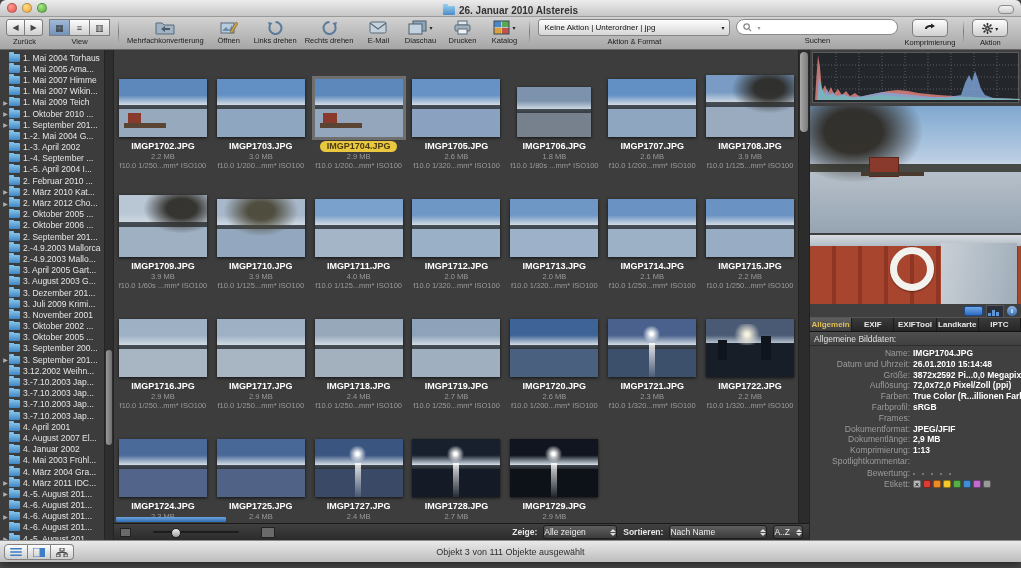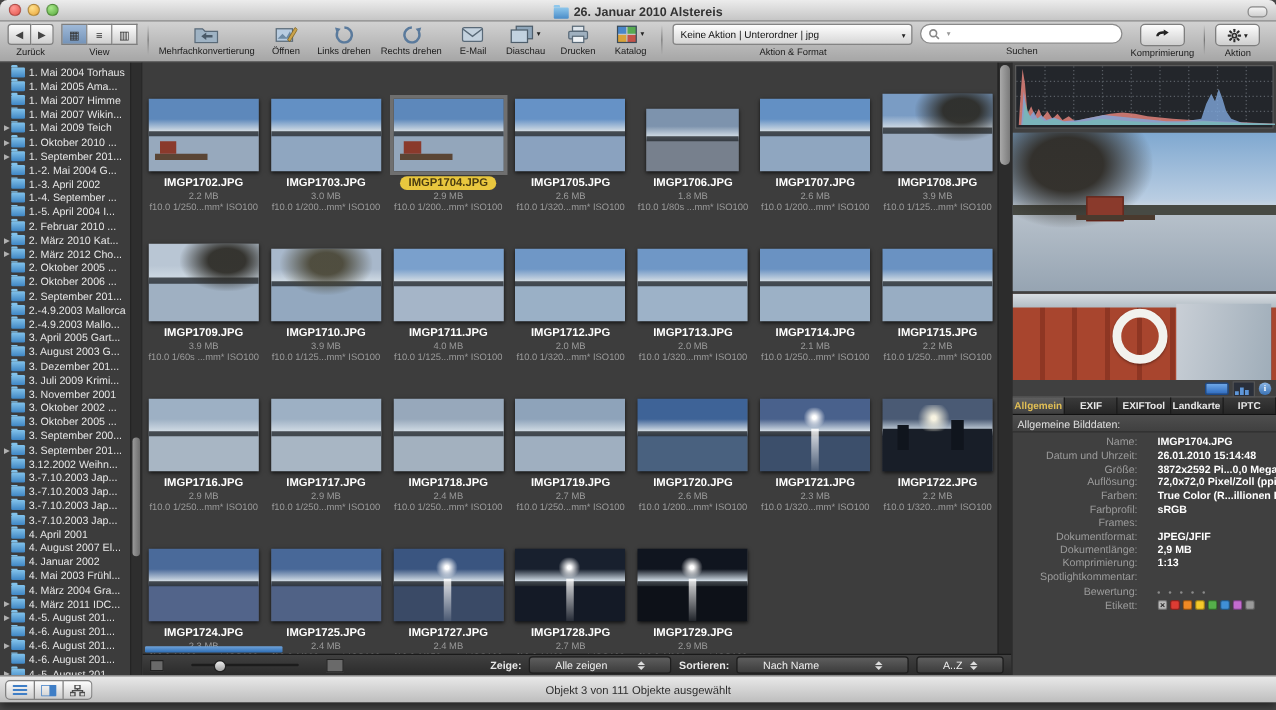--- a/index.html
+++ b/index.html
@@ -55,42 +55,42 @@
   .grid-vscroll{position:absolute;right:0;top:0;bottom:16px;width:10px;background:#2c2c2c;border-left:1px solid #222}
   .grid-vthumb{position:absolute;right:1px;top:2px;width:8px;height:80px;border-radius:4px;background:linear-gradient(90deg,#a9a9a9,#7a7a7a)}
   .grid-hbar{position:absolute;left:2px;bottom:18px;width:110px;height:5px;background:linear-gradient(#6fa3da,#2d6db5);border-radius:1px}
   .gridfooter{position:absolute;left:0;right:0;bottom:0;height:16px;background:linear-gradient(#404040,#2b2b2b);border-top:1px solid #1a1a1a;display:flex;align-items:center;font-size:8.5px;color:#e8e8e8;padding:0 6px;gap:22px}
   .zoomtrack{width:86px;height:2px;background:#1c1c1c;border-radius:1px;position:relative}
   .zoomknob{position:absolute;left:18px;top:-3px;width:8px;height:8px;border-radius:50%;background:linear-gradient(#efefef,#9f9f9f);border:1px solid #222}
   .miniimg{width:9px;height:7px;background:#6a6a6a;border:1px solid #222}
   .miniimg.lg{width:12px;height:9px}
   .gf-right{margin-left:auto;display:flex;align-items:center;gap:6px}
   .gf-label{font-weight:bold}
-  .darkpopup{height:12px;background:linear-gradient(#5e5e5e,#3c3c3c);border:1px solid #1e1e1e;border-radius:3px;display:flex;align-items:center;padding:0 20px;gap:6px;color:#f0f0f0}
+  .darkpopup{height:12px;background:linear-gradient(#5e5e5e,#3c3c3c);border:1px solid #1e1e1e;border-radius:3px;display:flex;align-items:center;padding:0 0;gap:6px;color:#f0f0f0}
   .updown{display:flex;flex-direction:column;gap:1px}
   .updown i{width:0;height:0;border-left:3px solid transparent;border-right:3px solid transparent;display:block}
   .updown i.u{border-bottom:3px solid #ddd}
   .updown i.d{border-top:3px solid #ddd}
   
   .inspector{width:211px;flex:none;background:#404040;border-left:1px solid #232323;display:flex;flex-direction:column;overflow:hidden}
   .histo{margin:2px 2px 1px;height:49px;background:#23262b;border:1px solid #5a5a5a;position:relative;flex:none}
   .preview1{margin:2px 0 0;height:127px;position:relative;overflow:hidden;flex:none}
   .preview2{margin:2px 0 0;height:69px;position:relative;overflow:hidden;flex:none}
   .mini-icons{height:12px;display:flex;justify-content:flex-end;align-items:center;gap:3px;padding:1px 4px 0;flex:none}
   .badge{width:17px;height:8px;border-radius:2px;background:linear-gradient(#6fa8e8,#2f6cc0);border:1px solid #1c4a8a}
   .mini-histo{width:14px;height:9px;background:#2a2f3a;border:1px solid #555;display:flex;align-items:flex-end;gap:1px;padding:1px}
   .mini-histo i{display:block;width:3px;background:#5e96d8}
   .infoicon{width:10px;height:10px;border-radius:50%;background:linear-gradient(#8ab4e4,#3a72b4);color:#fff;font-size:7px;font-weight:bold;text-align:center;line-height:10px;font-family:"Liberation Serif",serif}
   .tabs{height:13px;display:flex;background:linear-gradient(#3a3a3a,#262626);border-top:1px solid #565656;border-bottom:1px solid #121212;flex:none}
   .tab{flex:1;text-align:center;font-size:8px;font-weight:bold;color:#e8e8e8;line-height:13px;border-right:1px solid #1a1a1a;cursor:default;white-space:nowrap;overflow:hidden}
   .tab.active{background:linear-gradient(#606060,#3e3e3e);color:#e2bf55}
   .sechead{font-size:8.5px;font-weight:normal;color:#e0e0e0;padding:2px 4px 1px;background:linear-gradient(#4e4e4e,#404040);border-bottom:1px solid #2e2e2e;flex:none}
   .fields{padding-top:2px}
   .field{display:flex;line-height:10.8px}
-  .flabel{width:100px;flex:none;text-align:right;font-size:8.5px;color:#9c9c9c;padding-right:16px;white-space:nowrap}
+  .flabel{width:100px;flex:none;text-align:right;font-size:8.5px;color:#9c9c9c;padding-right:3px;white-space:nowrap}
   .fvalue{font-size:8.5px;color:#fff;font-weight:bold;white-space:nowrap;overflow:hidden}
   .rating{display:flex;gap:7px;align-items:center;padding-top:1px}
   .rating i{width:2px;height:2px;border-radius:50%;background:#8a8a8a;display:block}
   .swatches{display:flex;gap:2px;align-items:center}
   .sw{width:8px;height:8px;border-radius:2px;border:1px solid rgba(0,0,0,.4);box-sizing:border-box}
   .sw.x{background:#b9b9b9;color:#222;font-size:7px;line-height:7px;text-align:center;font-weight:bold}
   
   .statusbar{height:21px;background:linear-gradient(#e9e9e9,#bdbdbd);border-top:1px solid #8a8a8a;position:relative;display:flex;align-items:center;justify-content:center;font-size:9px;color:#2e2e2e;flex:none}
   .viewseg{position:absolute;left:4px;top:3px;display:flex}
   .vbtn{width:22px;height:14px;border:1px solid #828282;background:linear-gradient(#fdfdfd,#cdcdcd);display:flex;align-items:center;justify-content:center}

